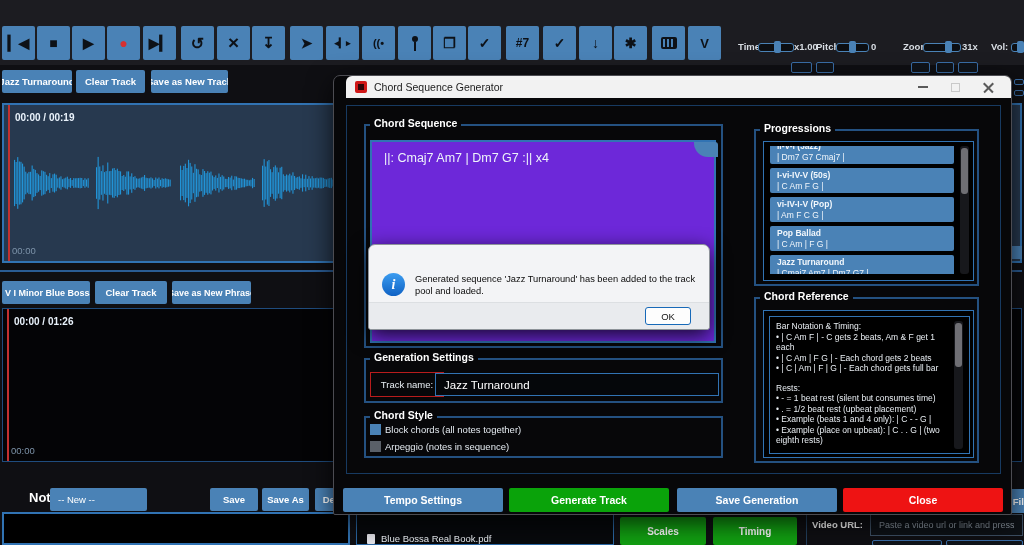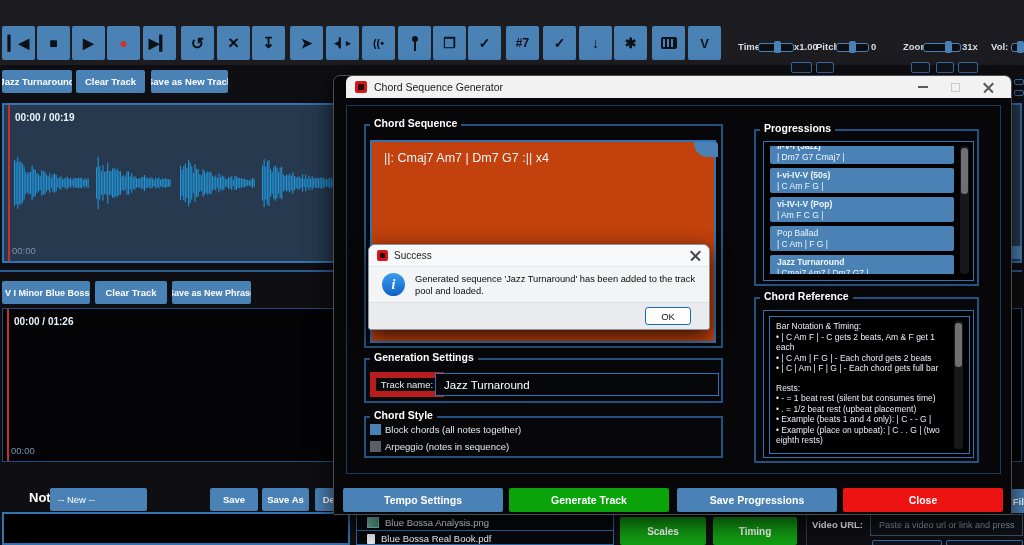--- a/index.html
+++ b/index.html
@@ -62,25 +62,25 @@
   .dtitletext{font-size:10.5px;color:#1b1b1b;}
   .dctrls{margin-left:auto;display:flex;align-items:center;gap:23px;padding-right:8px;}
   .dmin{width:10px;height:2px;background:#5a5a5a;cursor:pointer;}
   .dmax{width:9px;height:9px;border:1.5px solid #c9c9c9;box-sizing:border-box;cursor:pointer;}
   .xicon{position:relative;width:11px;height:11px;cursor:pointer;}
   .xicon::before,.xicon::after{content:"";position:absolute;left:-1px;top:5px;width:13px;height:1.5px;background:#5a5a5a;}
   .xicon::before{transform:rotate(45deg);} .xicon::after{transform:rotate(-45deg);}
   .dinner{position:absolute;left:12px;top:29px;width:653px;height:367px;border:1px solid #173a61;}
   .group{position:absolute;border:2px solid #245181;box-sizing:border-box;}
   .glabel{position:absolute;font-size:10.5px;font-weight:bold;color:#fff;background:#070709;padding:0 4px;z-index:2;}
-  .seqbox{position:absolute;left:4px;top:14px;width:346px;height:203px;background:#c2410c;border:2px solid #3173b3;
+  .seqbox{position:absolute;left:4px;top:14px;width:346px;height:203px;background:#6d28d9;border:2px solid #3173b3;
         box-sizing:border-box;color:#eef4fa;font-size:12.5px;padding:9px 12px;cursor:text;}
   .seqcorner{position:absolute;top:2px;right:2px;width:24px;height:15px;background:#4a82b6;
         border-radius:0 3px 0 14px;}
-  .tnlabel{position:absolute;left:4px;top:12px;width:74px;height:25px;border:6px solid #b91c1c;color:#e8eef4;
+  .tnlabel{position:absolute;left:4px;top:12px;width:74px;height:25px;border:1px solid #b91c1c;color:#e8eef4;
         font-size:9.5px;display:flex;align-items:center;justify-content:center;box-sizing:border-box;}
   .tninput{position:absolute;left:69px;top:13px;width:284px;height:23px;background:#05070a;
         border:1.5px solid #3173b3;color:#fff;font-size:11.5px;padding:0 8px;box-sizing:border-box;
         font-family:"Liberation Sans",sans-serif;}
   .csopt{position:absolute;left:4px;height:13px;display:flex;align-items:center;gap:4px;cursor:pointer;}
   .csswatch{width:11px;height:11px;flex:none;}
   .cslabel{font-size:9.5px;color:#e4eaf0;white-space:nowrap;}
   .listbox{position:absolute;left:7px;top:10px;width:211px;height:140px;background:#000;
         border:1.5px solid #3173b3;box-sizing:border-box;}
   .itemswrap{position:absolute;left:6px;top:4px;width:184px;height:128px;overflow:hidden;}
@@ -382,24 +382,20 @@
   </div>
 
   <div class="noteslabel">Notes</div>
   <div class="sbtn" style="left:50px;top:488px;width:97px;justify-content:flex-start;padding-left:8px;font-weight:normal">-- New --</div>
   <div class="sbtn" style="left:210px;top:488px;width:48px">Save</div>
   <div class="sbtn" style="left:262px;top:488px;width:47px">Save As</div>
   <div class="sbtn" style="left:315px;top:488px;width:44px">Delete</div>
   <div class="notesbox"></div>
 
   <div class="filelist" id="filelist">
-      <div class="filerow" style="top: 0px;">
-        <div class="icon-img"></div>
-        <div>Blue Bossa Analysis.png</div>
-      </div>
       <div class="filerow" style="top: 16px;">
         <div class="icon-pdf"></div>
         <div>Blue Bossa Real Book.pdf</div>
       </div>
     </div>
   <div class="greenbtn" style="left:620px;width:86px">Scales</div>
   <div class="greenbtn" style="left:713px;width:84px">Timing</div>
   <div class="vdiv"></div>
   <div class="vlabel">Video URL:</div>
   <input class="vinput" placeholder="Paste a video url or link and press Enter or cli" style="">
@@ -462,21 +458,21 @@
             </div>
             <div class="prog-item" style="top: 22px;">
               <div style="font-weight: bold;">I-vi-IV-V (50s)</div>
               <div>| C Am F G |</div>
             </div>
             <div class="prog-item" style="top: 51px;">
               <div style="font-weight: bold;">vi-IV-I-V (Pop)</div>
               <div>| Am F C G |</div>
             </div>
             <div class="prog-item" style="top: 80px;">
-              <div style="font-weight: normal;">Pop Ballad</div>
+              <div style="font-weight: bold;">Pop Ballad</div>
               <div>| C  Am | F  G |</div>
             </div>
             <div class="prog-item" style="top: 109px;">
               <div style="font-weight: bold;">Jazz Turnaround</div>
               <div>| Cmaj7  Am7 | Dm7  G7 |</div>
             </div>
           </div>
         <div class="scroll" style="left:196px;top:4px;width:9px;height:128px">
           <div class="thumb" style="top:2px;height:46px"></div>
         </div>
@@ -503,30 +499,25 @@
           <div class="scroll" style="left:184px;top:4px;width:9px;height:128px">
             <div class="thumb" style="top:2px;height:44px"></div>
           </div>
         </div>
       </div>
     </div>
 
     <div id="dfooter">
         <div class="dfbtn" style="left: 9px; background: rgb(74, 130, 182);">Tempo Settings</div>
         <div class="dfbtn" style="left: 175px; background: rgb(10, 163, 10);">Generate Track</div>
-        <div class="dfbtn" style="left: 343px; background: rgb(74, 130, 182);">Save Progressions</div>
+        <div class="dfbtn" style="left: 343px; background: rgb(74, 130, 182);">Save Generation</div>
         <div class="dfbtn" style="left: 509px; background: rgb(238, 19, 19);">Close</div>
       </div>
   </div>
 
   <div class="msgbox">
-    <div class="mtitle">
-      <div class="micon"></div>
-      <span class="mtitletext">Success</span>
-      <div class="xicon mclose"></div>
-    </div>
     <div class="minfo"></div>
     <div class="mtext">Generated sequence 'Jazz Turnaround' has been added to the track pool and loaded.</div>
     <div class="mfooter">
       <button class="okbtn">OK</button>
     </div>
   </div>
 </div>
 
 </body></html>

